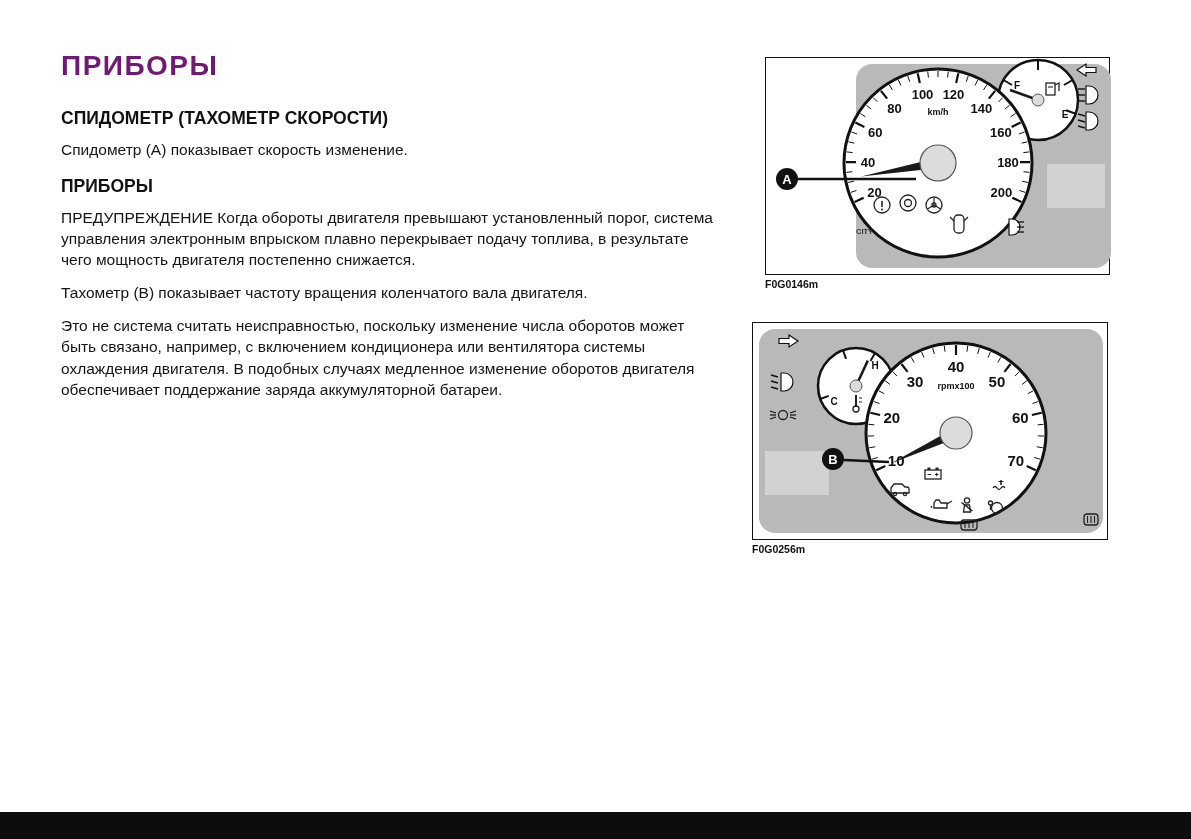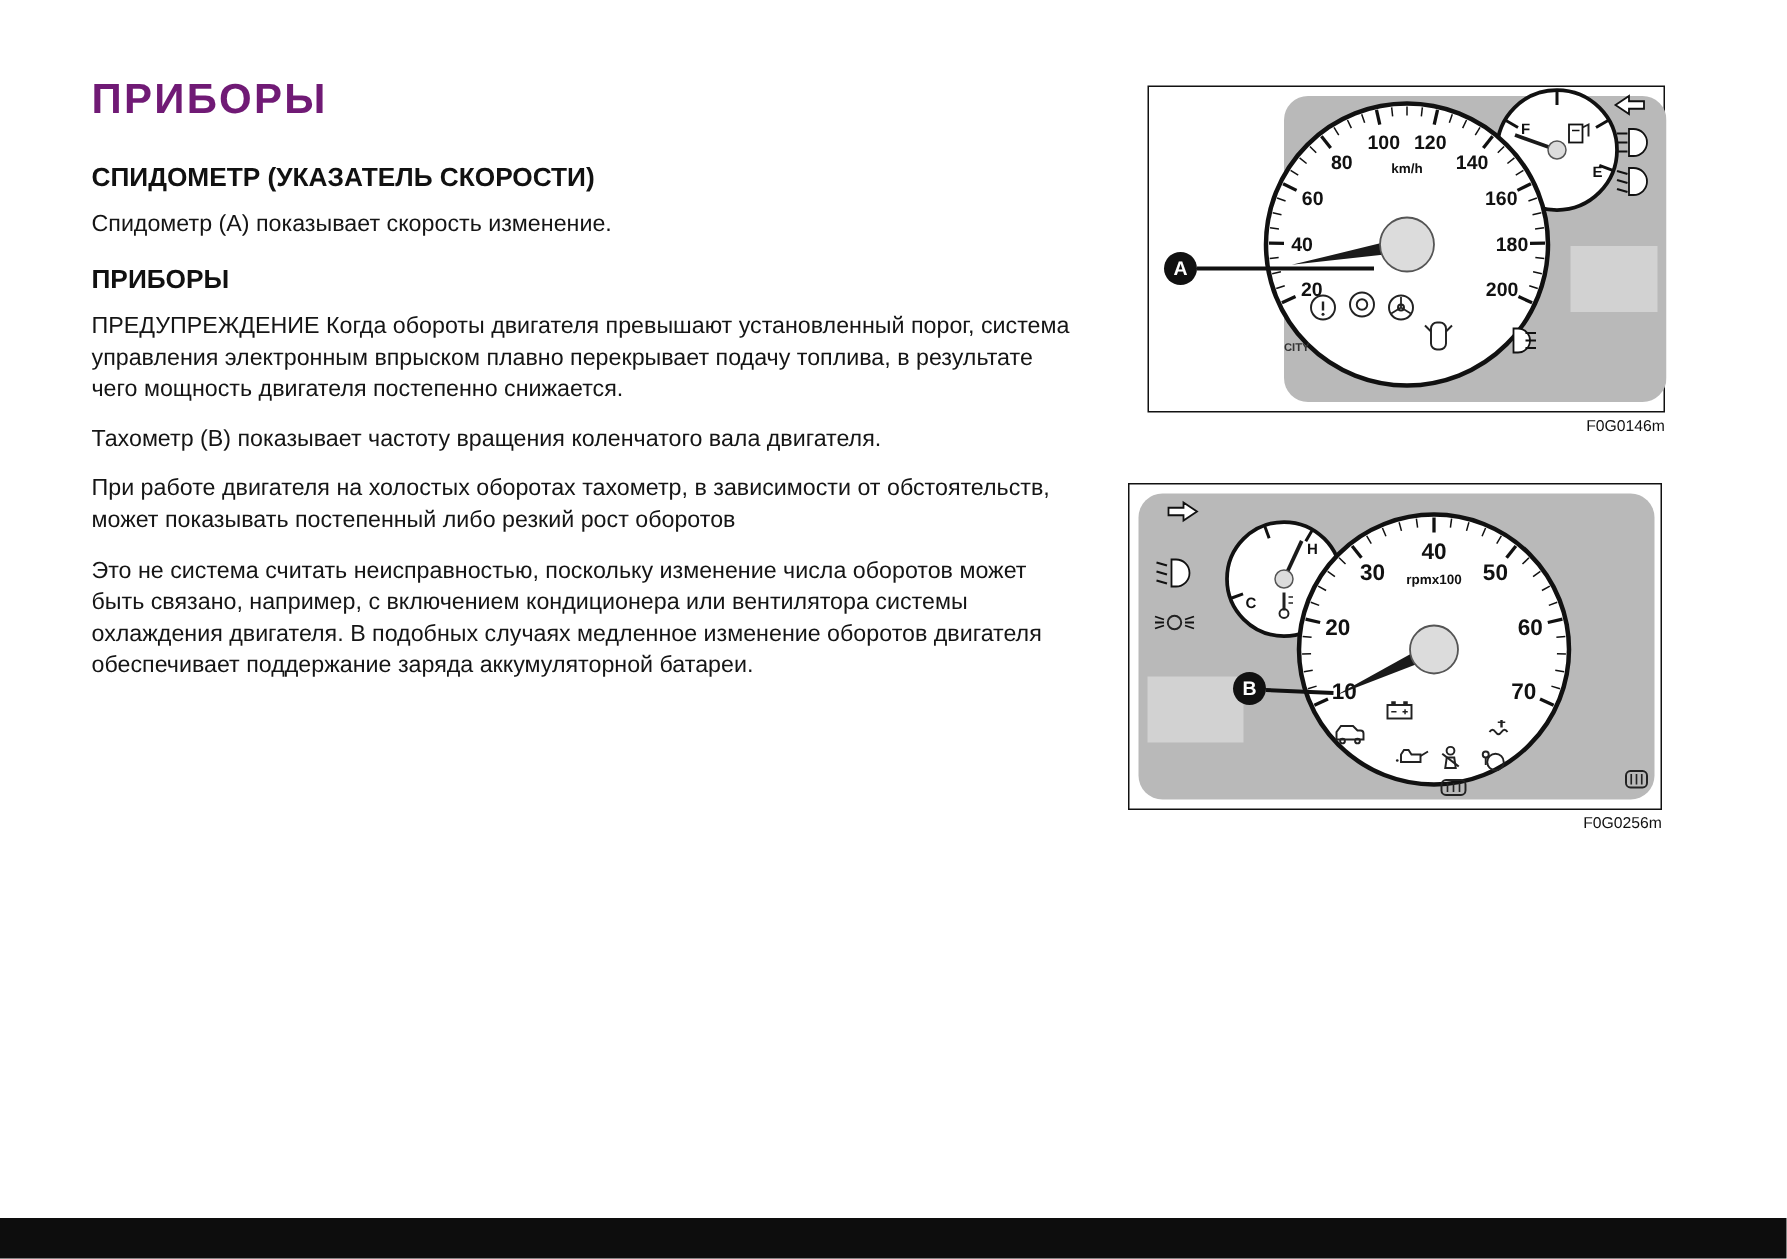--- a/index.html
+++ b/index.html
@@ -10,44 +10,43 @@
   }
   .text-col{position:absolute;left:61px;top:50px;width:655px}
   h1.page-title{font-size:28px;font-weight:bold;letter-spacing:1.5px;margin-bottom:26px;color:#701a75}
   .text-col p{font-size:15.5px;line-height:1.36;margin-bottom:12px;color:#151515}
   .text-col p.intro{margin-bottom:20px}
   h2.sec-head{font-size:17.5px;font-weight:bold;margin:16px 0 10px;color:#111}
   .fig{position:absolute}
   .fig-1{left:765px;top:57px;width:345px}
   .fig-2{left:752px;top:322px;width:356px}
   .fig-frame{border:1.5px solid #111;background:#fff;line-height:0}
-  .fig-code{font-size:10.5px;font-weight:normal;text-align:right;margin-top:3px;line-height:1.2;color:#111}
+  .fig-code{font-size:10.5px;font-weight:bold;text-align:left;margin-top:3px;line-height:1.2;color:#111}
   svg text{font-family:"Liberation Sans",sans-serif}
   .dial-num{font-weight:bold;fill:#111}
   .dial-unit{font-size:9px;font-weight:bold;fill:#111}
   .mini-label{font-size:10px;font-weight:bold;fill:#111;text-anchor:middle}
   .callout-label{font-size:13px;font-weight:bold;fill:#fff;text-anchor:middle}
   .city{font-size:7.5px;font-weight:bold;fill:#333}
   .icon-stroke{fill:none;stroke:#222;stroke-width:1.3}
   .icon-fill{fill:#fff;stroke:#111;stroke-width:1.2}
   .bottom-bar{position:absolute;left:0;bottom:0;width:1191px;height:27px;background:#0d0d0d}
 </style>
 </head>
 <body>
 
 <div class="text-col">
   <h1 class="page-title">ПРИБОРЫ</h1>
 
-  <h2 class="sec-head">СПИДОМЕТР (УКАЗАТЕЛЬ СКОРОСТИ)</h2>
+  <h2 class="sec-head">СПИДОМЕТР (ТАХОМЕТР СКОРОСТИ)</h2>
   <p>Спидометр (А) показывает скорость изменение.</p>
 
   <h2 class="sec-head">ПРИБОРЫ</h2>
   <p>ПРЕДУПРЕЖДЕНИЕ Когда обороты двигателя превышают установленный порог, система управления электронным впрыском плавно перекрывает подачу топлива, в результате чего мощность двигателя постепенно снижается.</p>
   <p>Тахометр (В) показывает частоту вращения коленчатого вала двигателя.</p>
-  <p>При работе двигателя на холостых оборотах тахометр, в зависимости от обстоятельств, может показывать постепенный либо резкий рост оборотов</p>
   <p>Это не система считать неисправностью, поскольку изменение числа оборотов может быть связано, например, с включением кондиционера или вентилятора системы охлаждения двигателя. В подобных случаях медленное изменение оборотов двигателя обеспечивает поддержание заряда аккумуляторной батареи.</p>
 </div>
 
 <figure class="fig fig-1">
   <div class="fig-frame">
     <svg viewBox="0 0 345 216" width="345" height="216">
       <rect x="90" y="6" rx="16" width="255" height="204" fill="#b9b9b9"></rect>
       <rect x="281" y="106" width="58" height="44" fill="#d2d2d2"></rect>
 
       <g>

